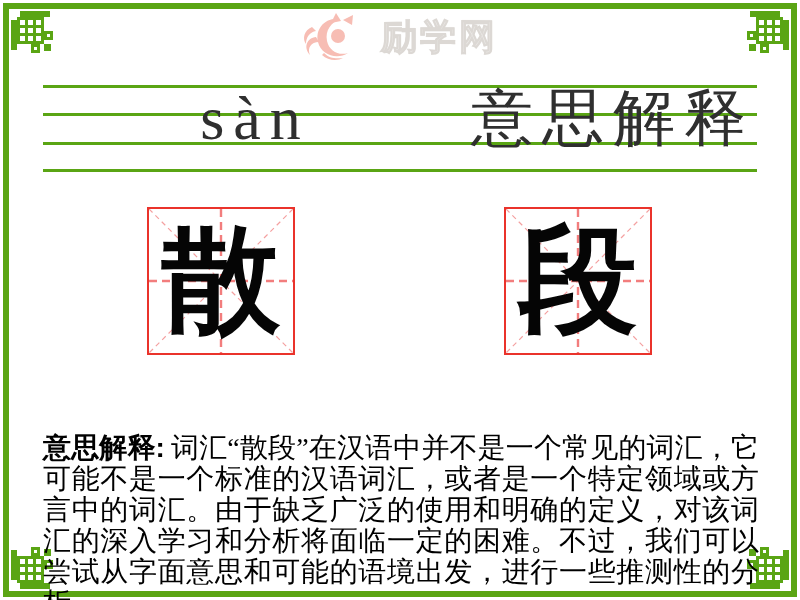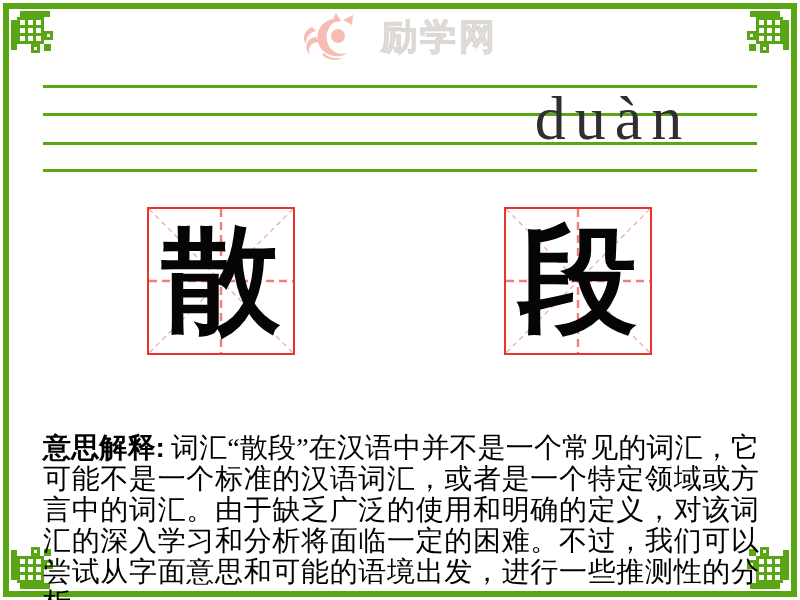--- a/index.html
+++ b/index.html
@@ -179,21 +179,22 @@
       </g>
     </svg>
     <span class="logo-text">励学网</span>
   </div>
 
   <div class="pinyin-grid">
     <div class="pinyin-line pl-1"></div>
     <div class="pinyin-line pl-2"></div>
     <div class="pinyin-line pl-3"></div>
     <div class="pinyin-line pl-4"></div>
-    <span class="pinyin-word pw-2">duàn</span>
+    <span class="pinyin-word pw-1">sàn</span>
+    <span class="pinyin-word pw-2">意思解释</span>
   </div>
 
   <div class="hanzi-box hb-1">
     <svg class="hanzi-guides" viewBox="0 0 144 144">
       <line x1="0" y1="0" x2="144" y2="144" stroke="#f4a0a0" stroke-width="1.2" stroke-dasharray="5,4"></line>
       <line x1="144" y1="0" x2="0" y2="144" stroke="#f4a0a0" stroke-width="1.2" stroke-dasharray="5,4"></line>
       <line x1="72" y1="0" x2="72" y2="144" stroke="#f27d7d" stroke-width="2.4" stroke-dasharray="8,5"></line>
       <line x1="0" y1="72" x2="144" y2="72" stroke="#f27d7d" stroke-width="2.4" stroke-dasharray="8,5"></line>
     </svg>
     <div class="hanzi-char">散</div>

